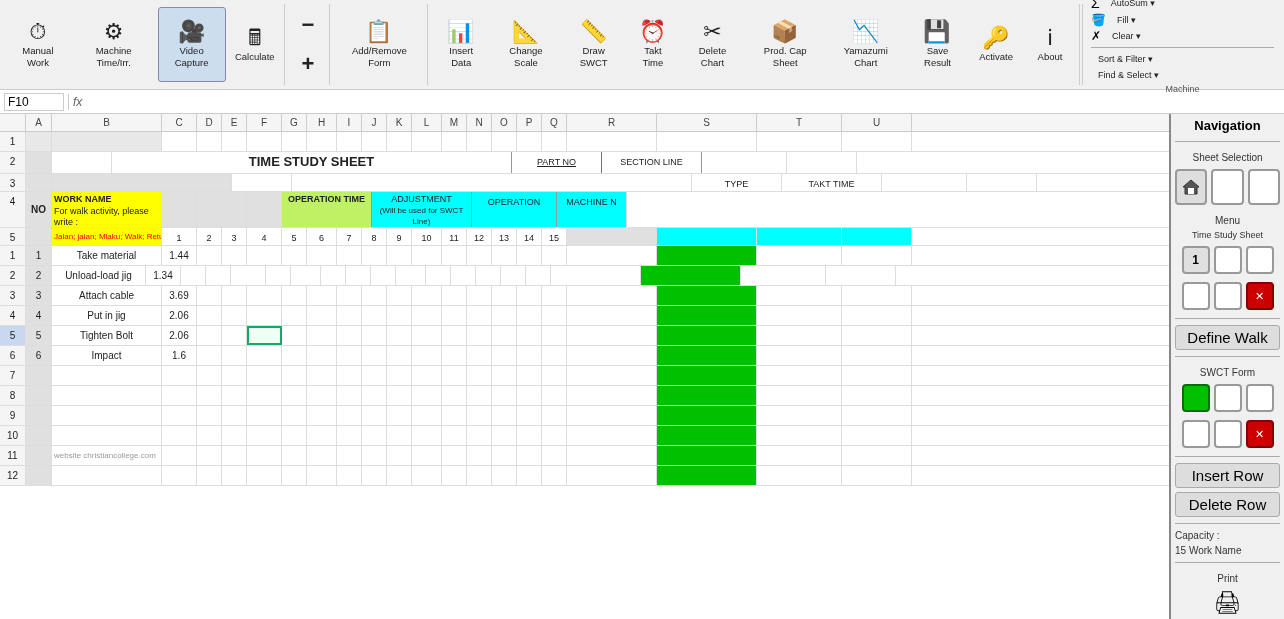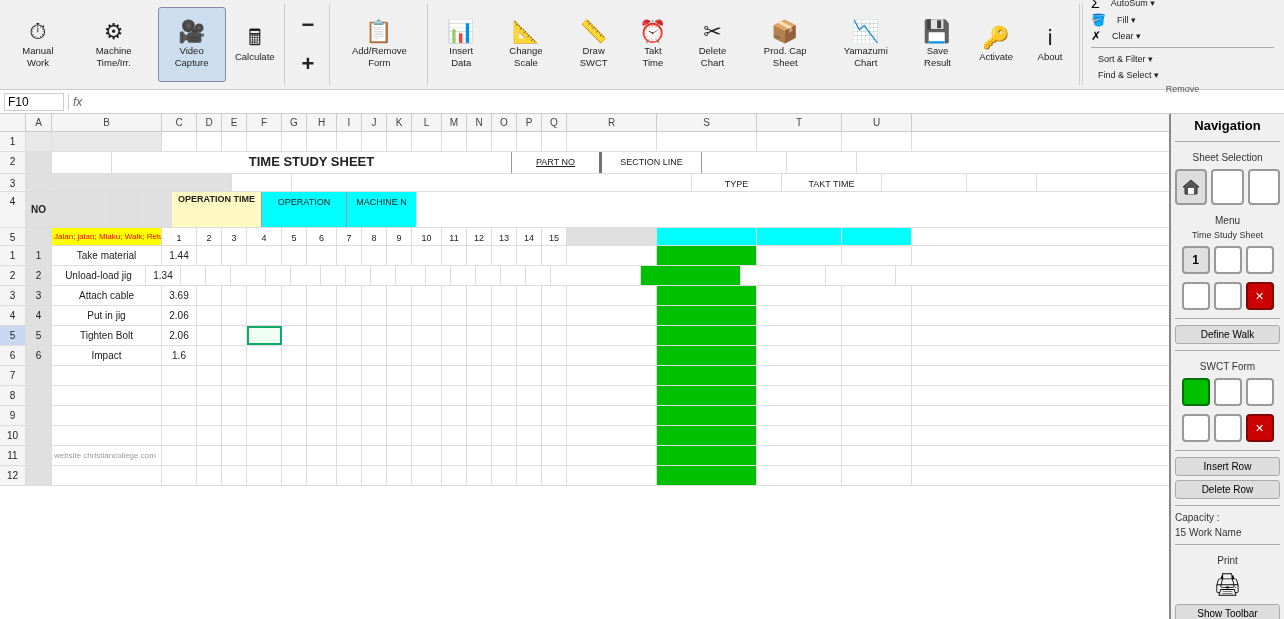--- a/index.html
+++ b/index.html
@@ -237,21 +237,21 @@
     }
     .panel-icon-btn.active-red {
       background: #cc0000;
       border-color: #800000;
       color: white;
     }
     .panel-btn {
       width: 100%;
       padding: 3px 6px;
       cursor: pointer;
-      font-size: 10px;
+      font-size: 15px;
       text-align: center;
       background: #ddd;
       border: 1px solid #aaa;
       border-radius: 3px;
       color: #000;
     }
     .panel-text {
       font-size: 10px;
       text-align: left;
       color: #333;
@@ -375,21 +375,21 @@
       <span style="font-size:12px;">✗</span>
       <button class="tb-right-btn">Clear ▾</button>
     </div>
     <div class="divider"></div>
     <div class="toolbar-right-row">
       <button class="tb-right-btn">Sort &amp; Filter ▾</button>
     </div>
     <div class="toolbar-right-row">
       <button class="tb-right-btn">Find &amp; Select ▾</button>
     </div>
-    <div style="font-size:9px;text-align:center;color:#555;">Remove</div>
+    <div style="font-size:9px;text-align:center;color:#555;">Machine</div>
   </div>
 </div>
 
 <div id="formula-bar">
   <input id="cell-ref" type="text" value="F10" style="">
   <span style="width:1px;height:16px;background:#ccc;"></span>
   <span id="fx-label">fx</span>
   <input id="formula-input" type="text" style="">
 </div>
 
@@ -450,49 +450,51 @@
         <div class="cell" style="width:70px;"></div>
       </div>
 
       <div class="grid-row" style="height:22px;">
         <div class="row-num cell">2</div>
         <div class="cell" style="width:26px;background:#e0e0e0;"></div>
 
         <div class="cell" style="width:60px;"></div>
         <div class="cell cell-bold cell-center" style="width:400px;font-size:13px;background:#fff;border-right:1px solid #999;">TIME STUDY SHEET</div>
 
-        <div class="cell cell-center" style="width:90px;font-size:9px;border-right:3px solid #737373;text-decoration:underline;">PART NO</div>
+        <div class="cell cell-center" style="width:90px;font-size:9px;border-right:1px solid #737373;text-decoration:underline;">PART NO</div>
         <div class="cell cell-center" style="width:100px;font-size:9px;border-right:1px solid #999;">SECTION LINE</div>
         <div class="cell" style="width:85px;"></div>
         <div class="cell" style="width:70px;"></div>
       </div>
 
       <div class="grid-row" style="height:18px;">
         <div class="row-num cell">3</div>
         <div class="cell" style="width:26px;background:#e0e0e0;"></div>
         <div class="cell" style="width:180px;background:#e0e0e0;"></div>
         <div class="cell" style="width:60px;"></div>
         <div class="cell" style="width:400px;"></div>
         <div class="cell cell-center" style="width:90px;font-size:9px;">TYPE</div>
         <div class="cell cell-center" style="width:100px;font-size:9px;">TAKT TIME</div>
         <div class="cell" style="width:85px;"></div>
         <div class="cell" style="width:70px;"></div>
       </div>
 
       <div class="grid-row" style="height:36px;">
         <div class="row-num cell">4</div>
         <div class="cell cell-bold cell-center" style="width:26px;background:#e0e0e0;line-height:36px;">NO</div>
+        <div class="cell cell-bold" style="width:110px;background:#ffff00;font-size:9px;white-space:normal;line-height:1.3;padding:2px;">WORK NAME<br><span style="font-weight:normal;">For walk activity, please write :</span></div>
         <div class="cell" style="width:35px;background:#e0e0e0;"></div>
         <div class="cell" style="width:25px;background:#e0e0e0;"></div>
         <div class="cell" style="width:25px;background:#e0e0e0;"></div>
         <div class="cell" style="width:35px;background:#e0e0e0;"></div>
 
 
-        <div class="cell cell-center" style="width:90px;background:#fef9c3;font-size:9px;white-space:normal;line-height:1.2;padding:2px;font-weight:bold;border-right:1px solid #999;">OPERATION TIME</div>
-
+        <div class="cell cell-center" style="width:90px;background:#bef264;font-size:9px;white-space:normal;line-height:1.2;padding:2px;font-weight:bold;border-right:1px solid #999;">OPERATION TIME</div>
+
+        <div class="cell cell-center" style="width:100px;background:#00ffff;font-size:9px;white-space:normal;line-height:1.2;padding:2px;border-right:1px solid #999;">ADJUSTMENT<br><span style="font-size:8px;">(Will be used for SWCT Line)</span></div>
 
         <div class="cell cell-center" style="width:85px;background:#00ffff;font-size:9px;border-right:1px solid #999;">OPERATION</div>
 
         <div class="cell cell-center" style="width:70px;background:#00ffff;font-size:9px;">MACHINE N</div>
       </div>
 
       <div class="grid-row" style="height:18px;">
         <div class="row-num cell">5</div>
         <div class="cell" style="width:26px;background:#e0e0e0;"></div>
         <div class="cell" style="width:110px;background:#ffff00;font-size:8px;color:red;line-height:18px;overflow:hidden;">Jalan; jalan; Mlaku; Walk; Return</div>

